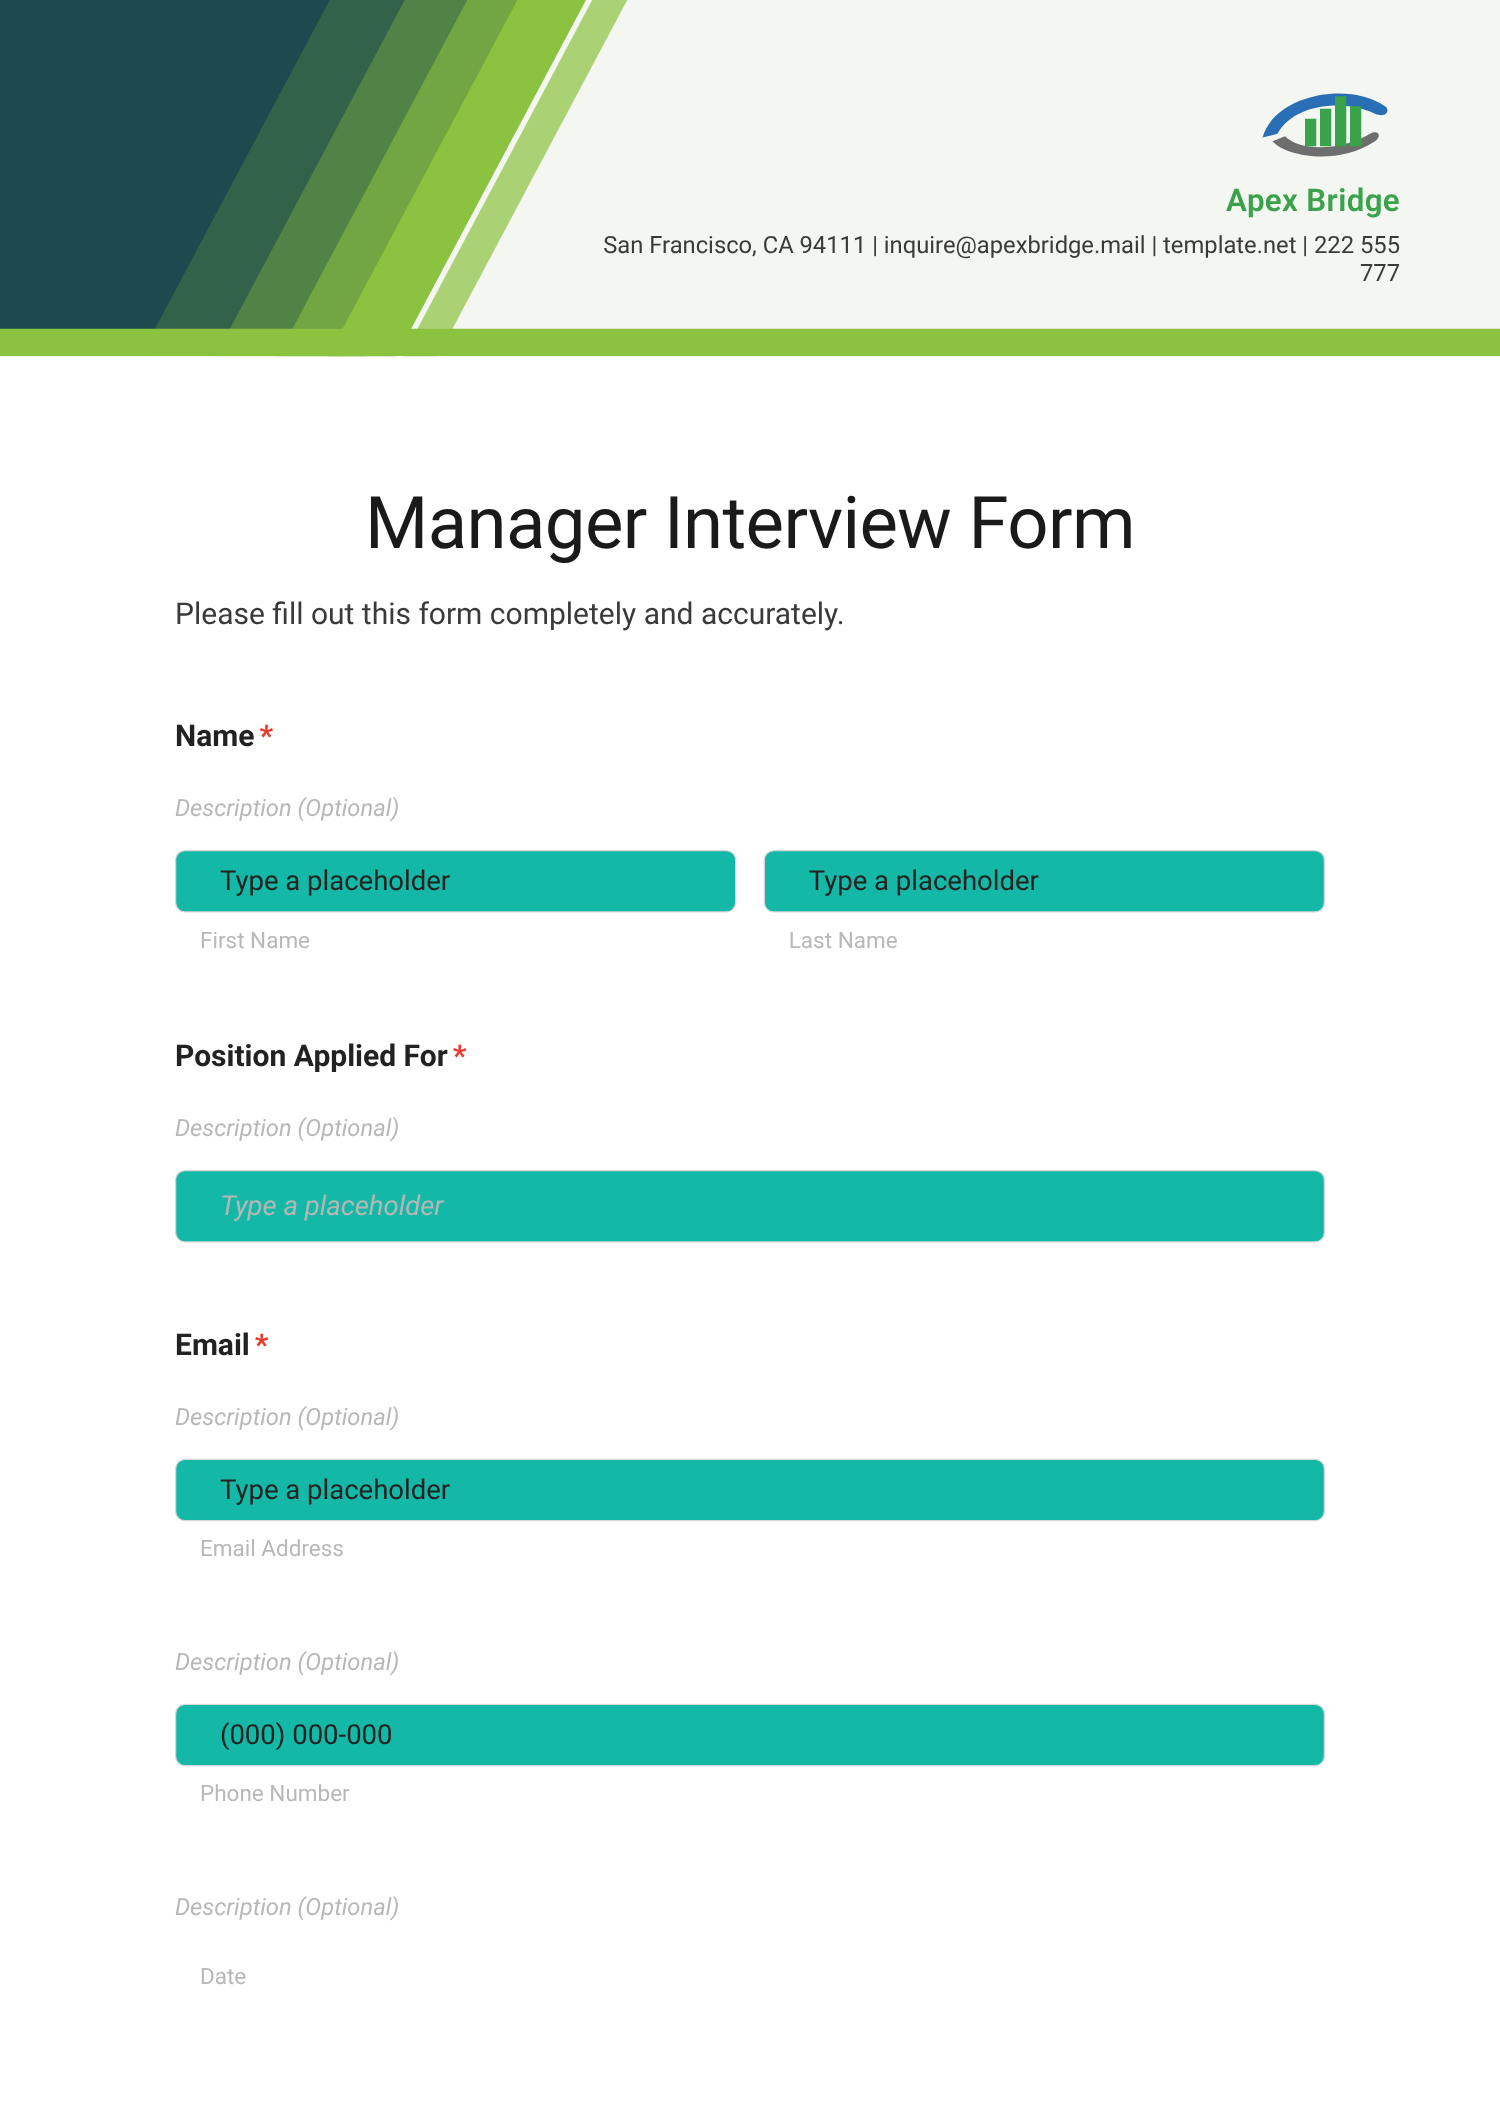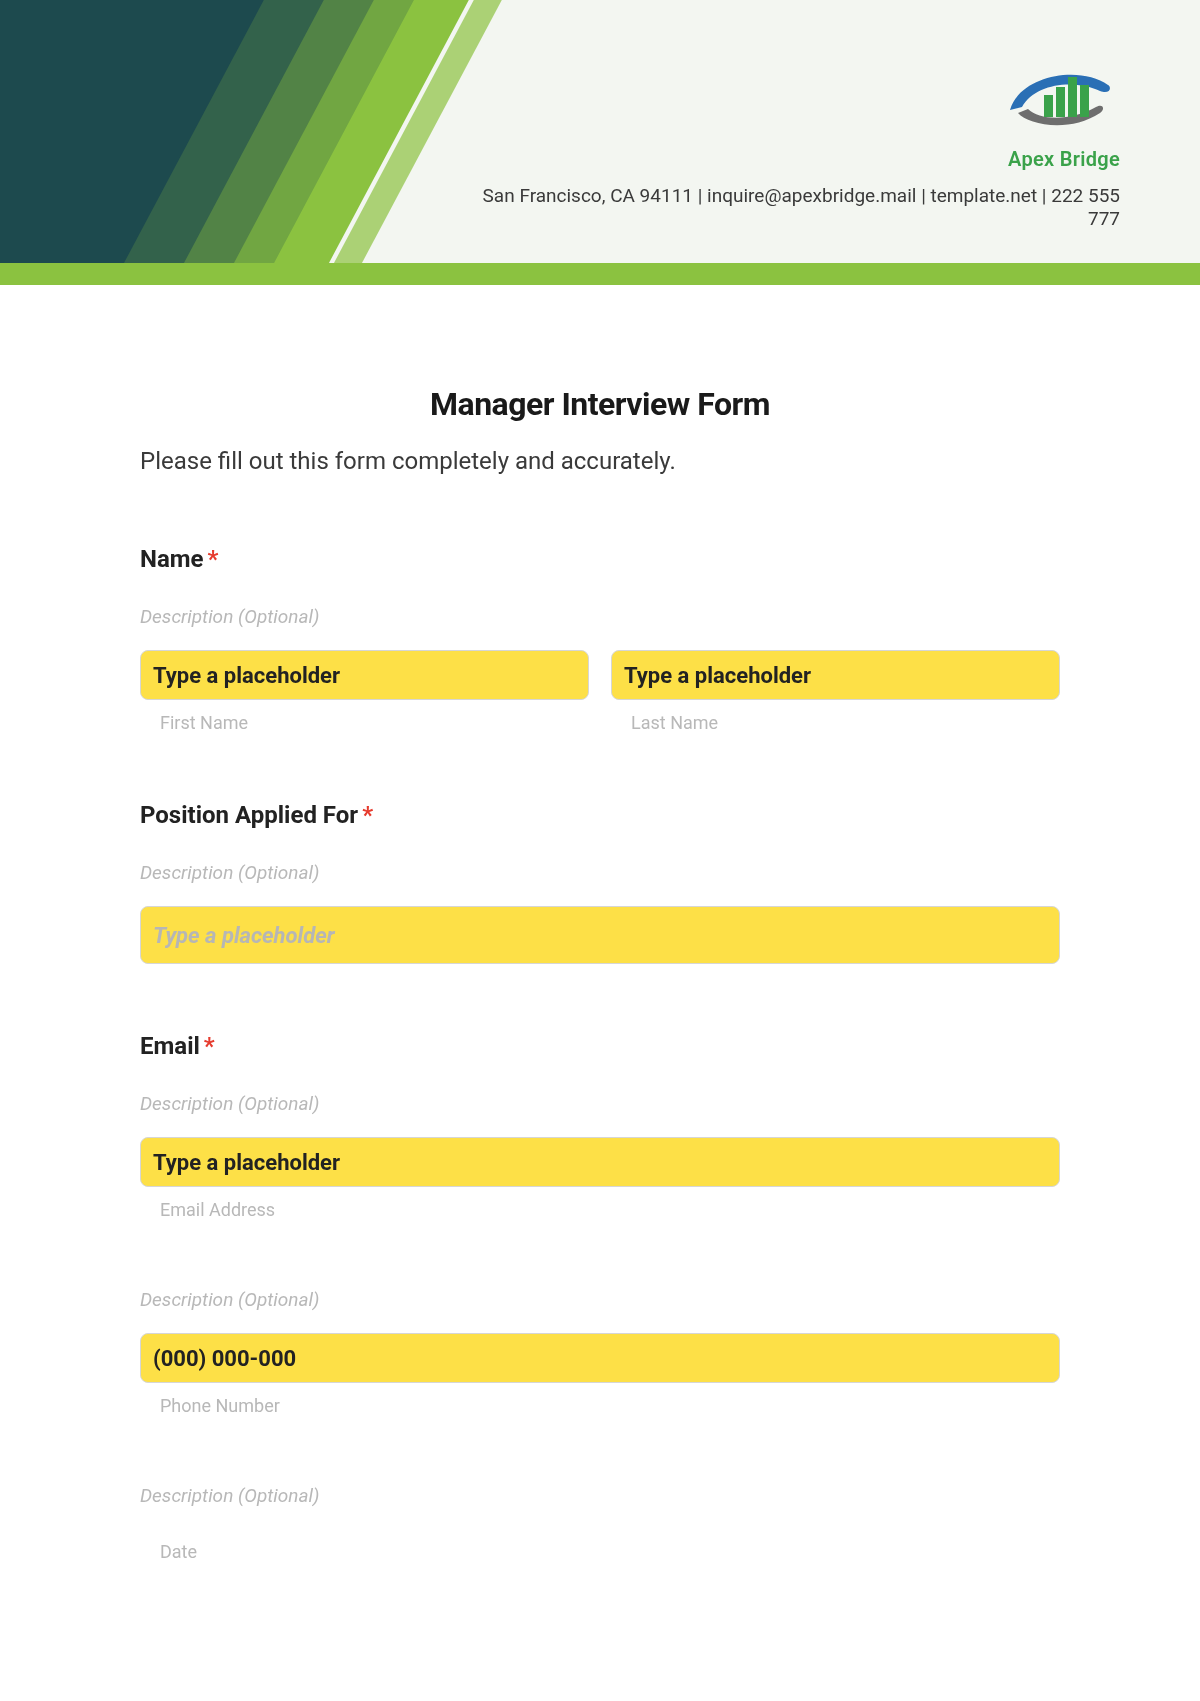--- a/index.html
+++ b/index.html
@@ -58,21 +58,21 @@
       top: 55px;
       right: 80px;
       text-align: right;
     }
     .logo {
       display: inline-block;
       margin-bottom: 6px;
     }
     .brand-name {
       color: #3aa24a;
-      font-size: 20px;
+      font-size: 25px;
       font-weight: 600;
       letter-spacing: 0.3px;
       margin-top: 2px;
     }
     .contact-line {
       position: absolute;
       top: 184px;
       right: 80px;
       left: 460px;
       text-align: right;
@@ -81,22 +81,22 @@
       font-weight: 400;
     }
     
     .form-wrap {
       width: 920px;
       margin: 0 auto;
       padding: 100px 0 60px 0;
     }
     .form-title {
       text-align: center;
-      font-size: 32px;
-      font-weight: 700;
+      font-size: 58px;
+      font-weight: 400;
       color: #1a1a1a;
       letter-spacing: -0.5px;
     }
     .form-subtitle {
       text-align: left;
       font-size: 24px;
       color: #3a3a3a;
       margin-top: 24px;
       font-weight: 400;
     }
@@ -120,27 +120,26 @@
       display: flex;
       gap: 22px;
       margin-top: 22px;
     }
     .col { flex: 1; display: flex; flex-direction: column; }
     .input {
       width: 100%;
       height: 50px;
       border: 1.5px solid #d6d6d6;
       border-radius: 8px;
-      padding: 0 12px;
+      padding: 0 35px;
       font-size: 22px;
       color: #333;
-      background: #fde047;
+      background: #14b8a6;
       outline: none;
       font-family: inherit;
-      font-weight: bold;
     }
     .input::placeholder { color: #b6b6b6; font-style: italic; }
     .input.filled { color: #222; font-style: normal; }
     .sublabel {
       color: #b8b8b8;
       font-size: 18px;
       margin-top: 12px;
       font-weight: 400;
       margin-left: 20px;
     }

